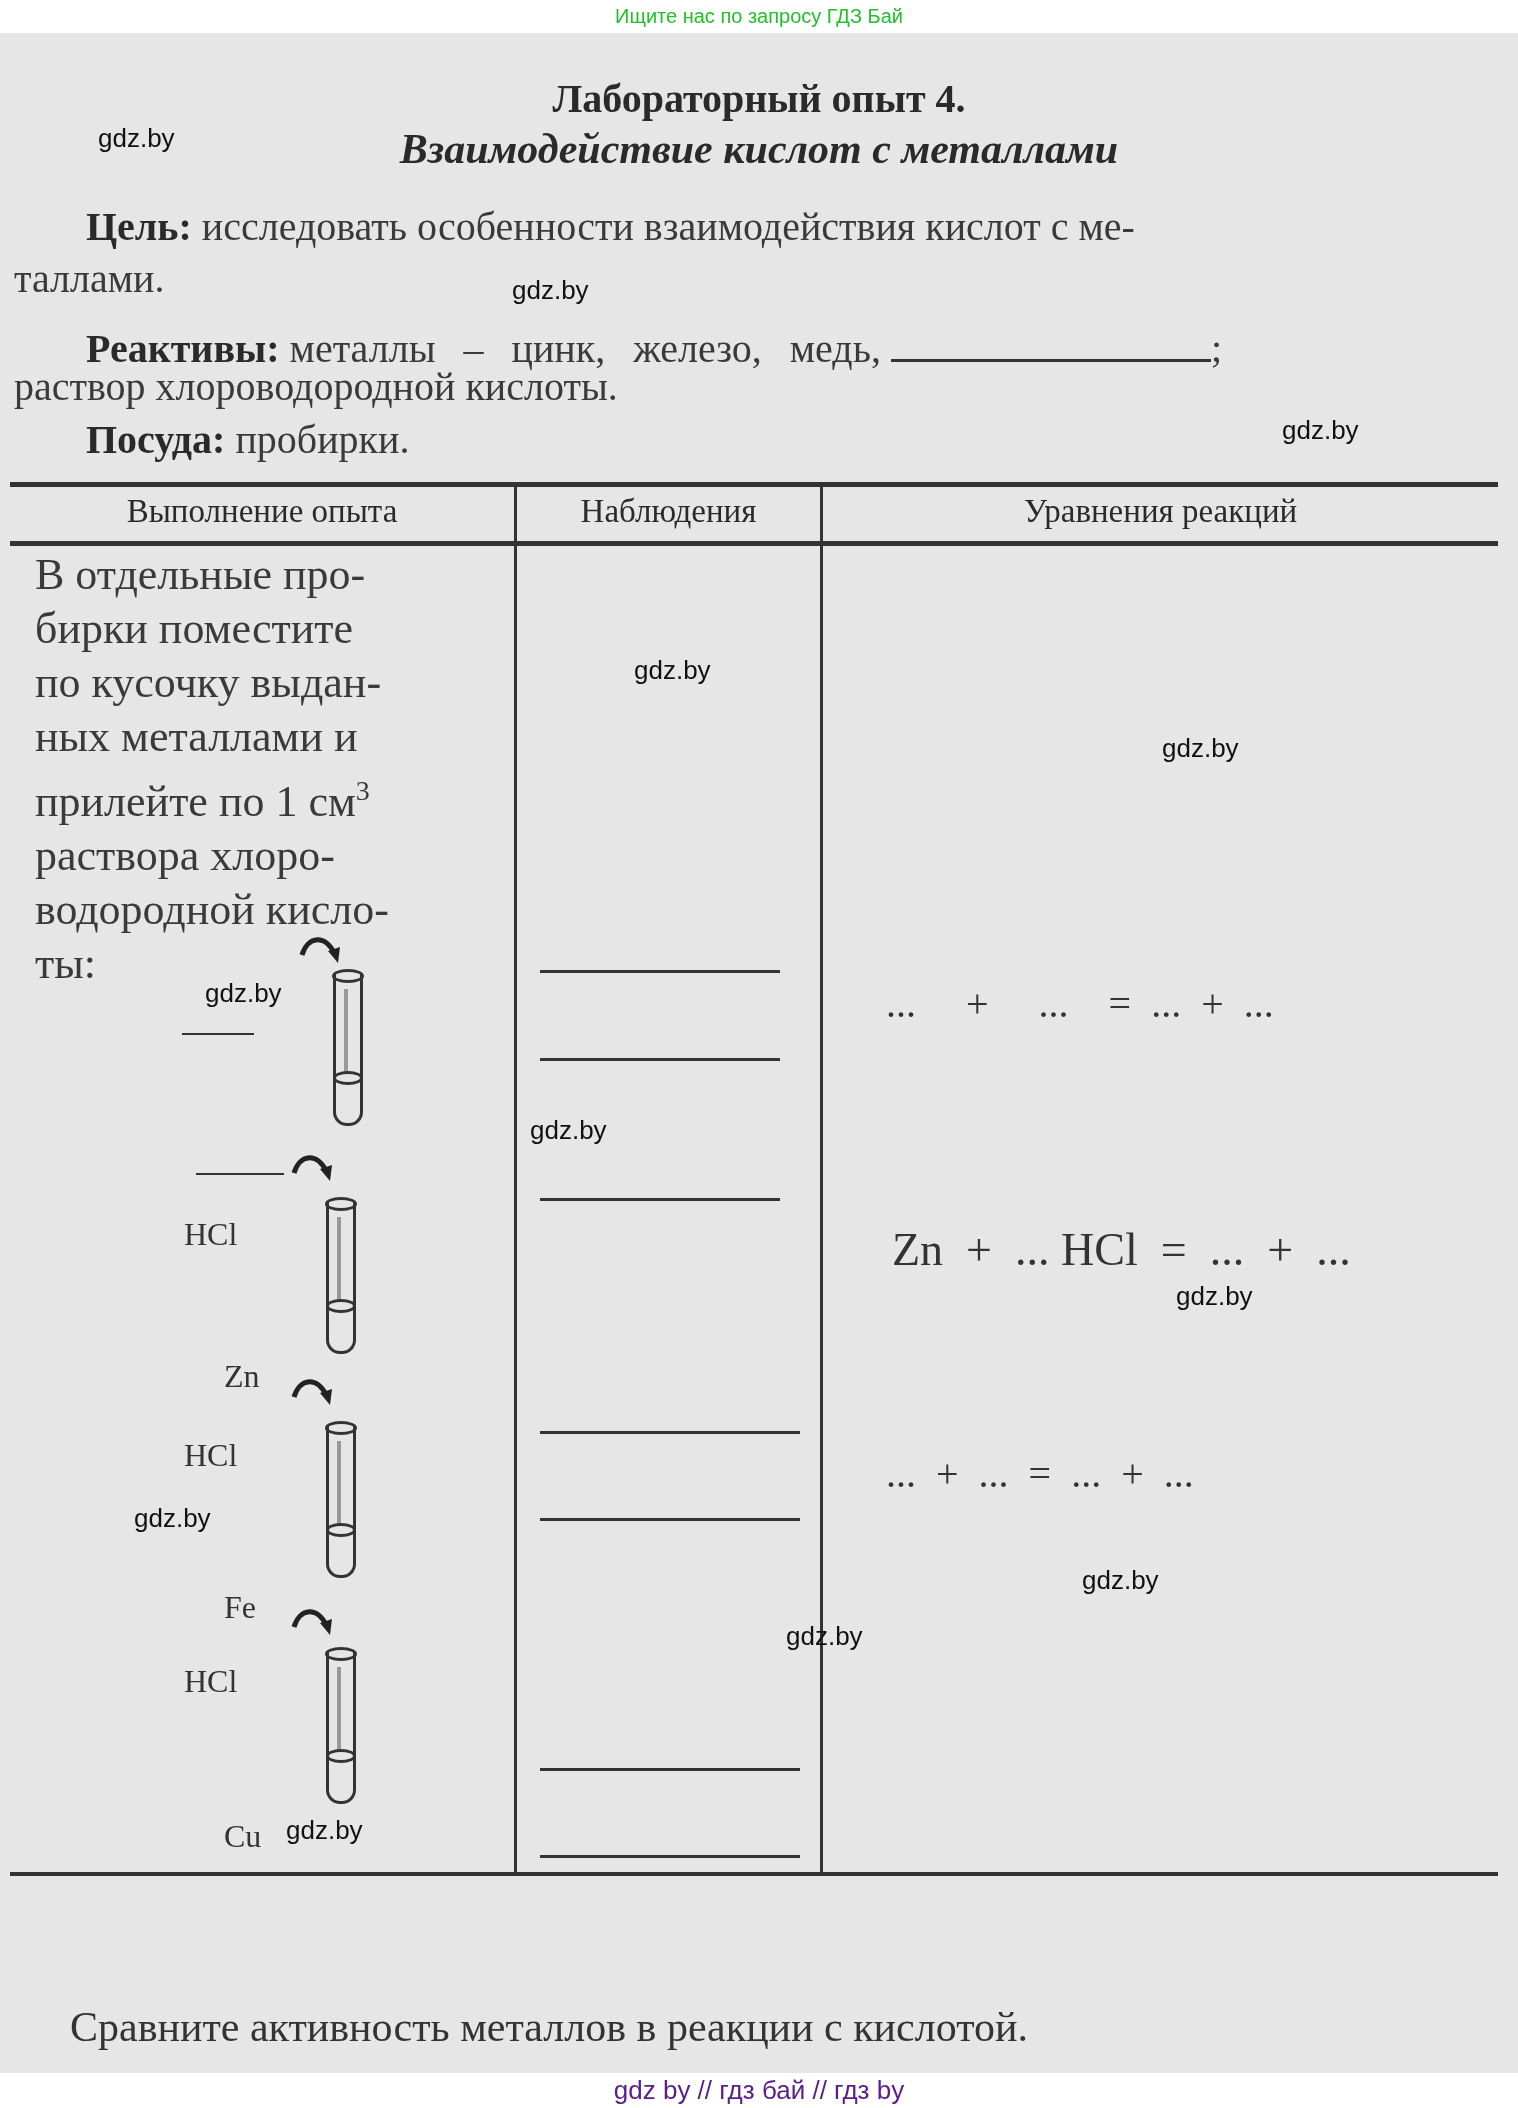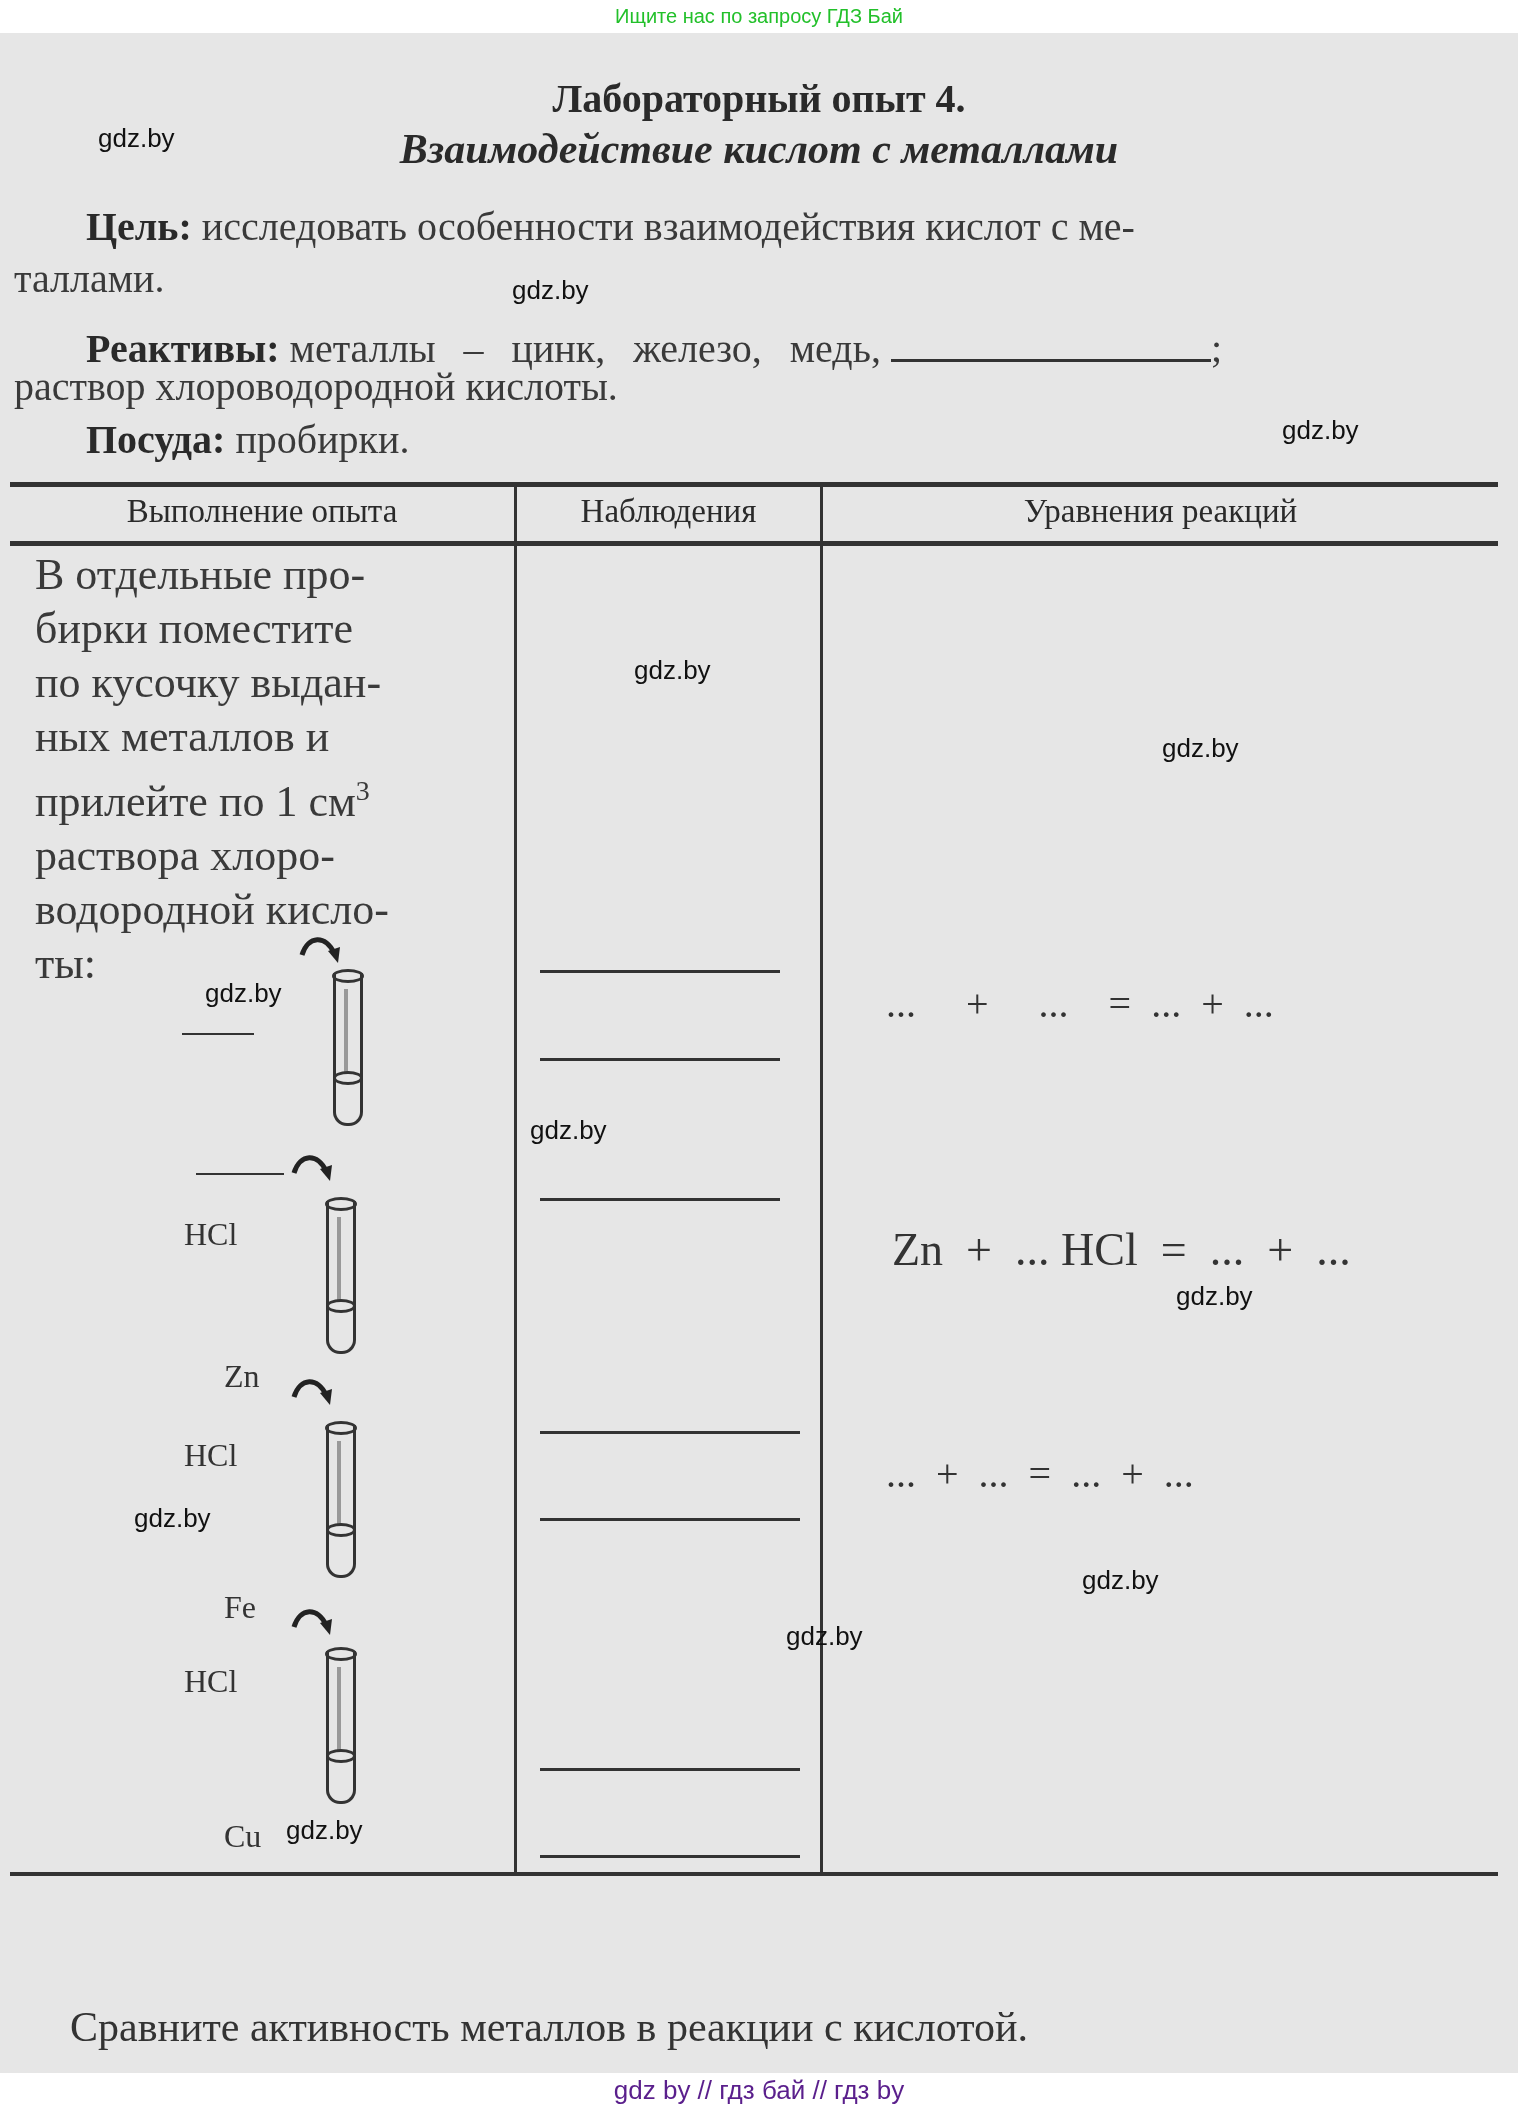--- a/index.html
+++ b/index.html
@@ -72,21 +72,21 @@
   <div class="abs vline" style="left:820px;top:452px;height:1388px;"></div>
 
   <div class="abs th" style="left:10px;top:460px;width:504px;">Выполнение опыта</div>
   <div class="abs th" style="left:517px;top:460px;width:303px;">Наблюдения</div>
   <div class="abs th" style="left:823px;top:460px;width:675px;">Уравнения реакций</div>
 
   <div class="abs" style="left:35px;top:515px;width:470px;">
     <div class="cell-text">В отдельные про-</div>
     <div class="cell-text">бирки поместите</div>
     <div class="cell-text">по кусочку выдан-</div>
-    <div class="cell-text">ных металлов и</div>
+    <div class="cell-text">ных металлами и</div>
     <div class="cell-text"><span>прилейте по 1 см</span><sup style="font-size:28px;">3</sup></div>
     <div class="cell-text">раствора хлоро-</div>
     <div class="cell-text">водородной кисло-</div>
     <div class="cell-text">ты:</div>
   </div>
 
   <svg class="arrow" style="left:298px;top:900px;" viewBox="0 0 44 36">
       <path d="M4 22 C10 2, 28 2, 36 20" fill="none" stroke="#222" stroke-width="5"></path>
       <path d="M30 18 L40 30 L42 14 Z" fill="#222"></path>
     </svg>

